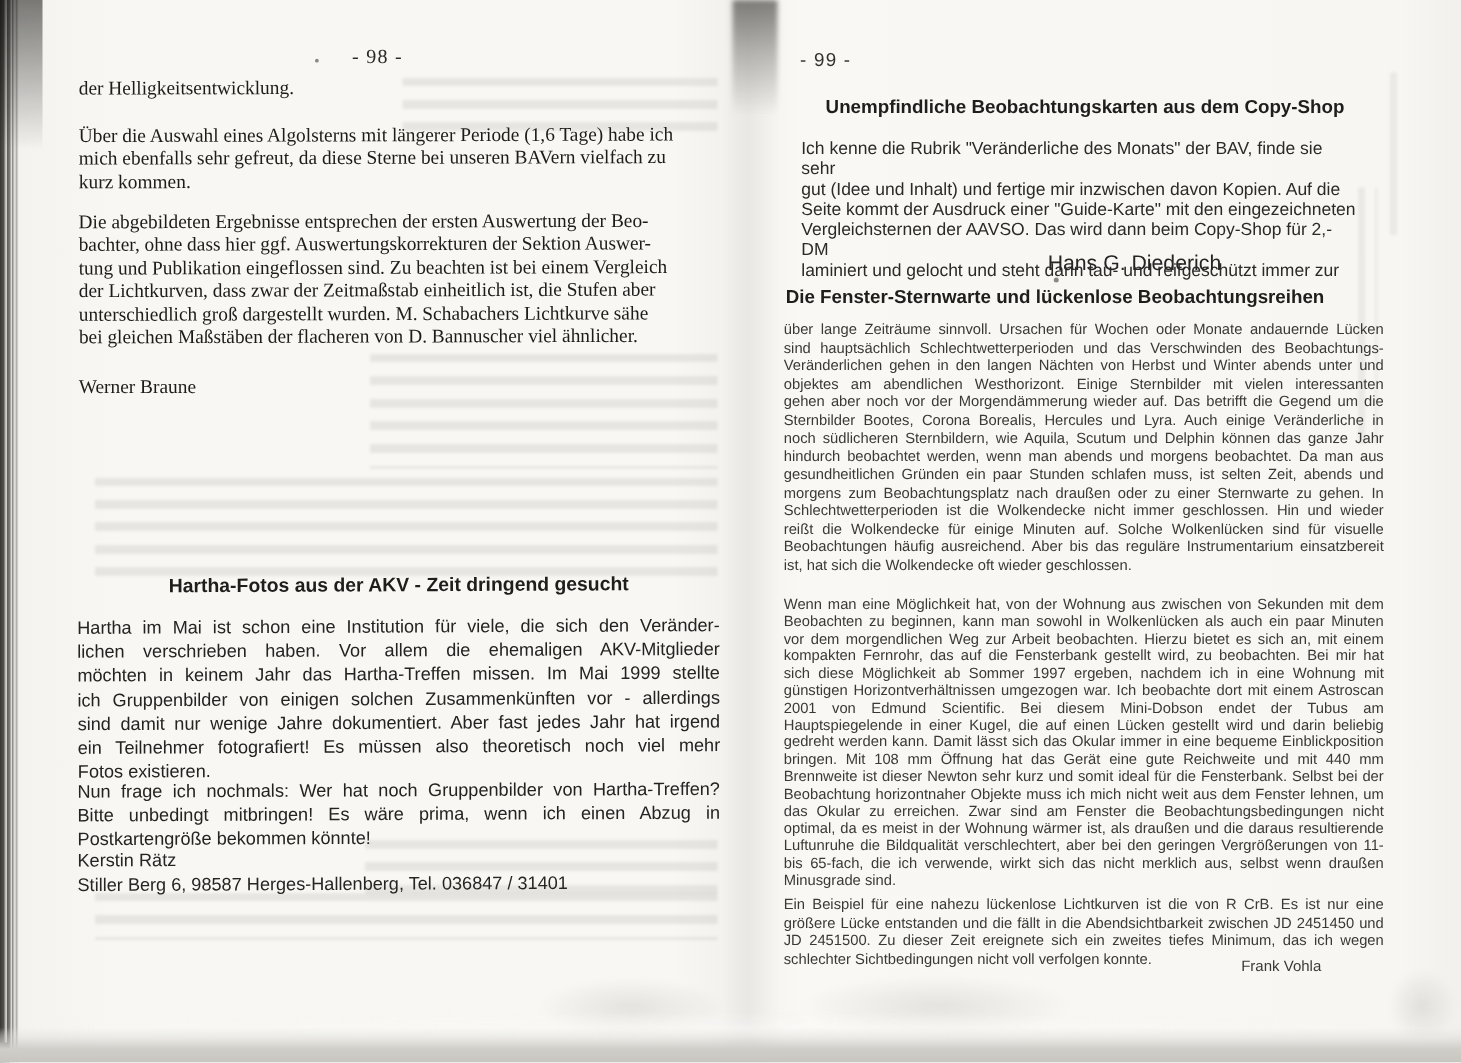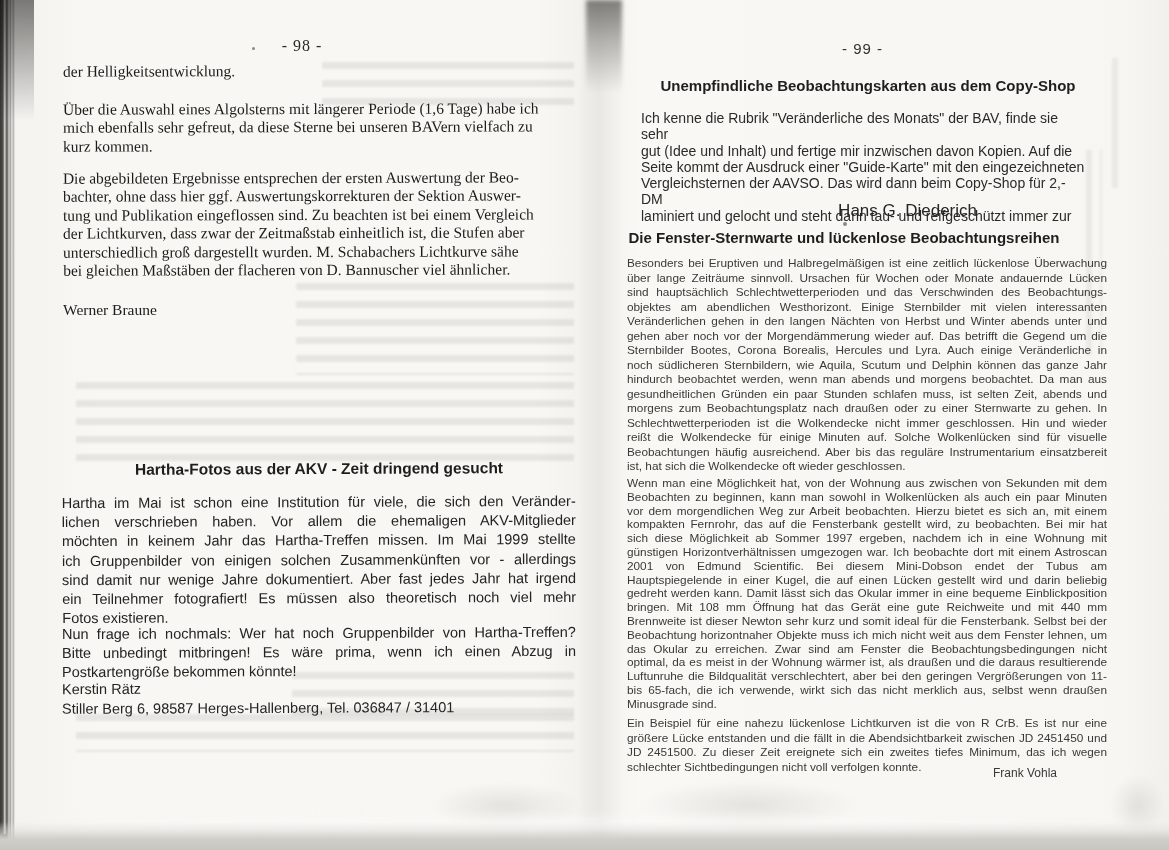--- a/index.html
+++ b/index.html
@@ -64,21 +64,21 @@
   }
   .smudge{
     position:absolute;border-radius:50%;
     background:radial-gradient(ellipse at center, rgba(130,128,122,.35), rgba(130,128,122,0) 70%);
     filter:blur(2px);opacity:.5;
   }
   
   .abs{position:absolute;}
   .sans{font-family:"Liberation Sans", sans-serif;color:#262524;}
   .pagenum-l{font:16px/18px "Liberation Serif", serif;color:#2a2927;letter-spacing:1px;text-align:center;}
-  .pagenum-r{font:15px/17px "Liberation Sans", sans-serif;color:#333230;letter-spacing:1px;text-align:center;}
+  .pagenum-r{font:15px/17px "Liberation Sans", sans-serif;color:#333230;letter-spacing:1px;}
   .lp-body .ln{font:15.5px/18.4px "Liberation Serif", serif;color:#1d1c1a;white-space:nowrap;}
   .lp-sig{font:15.5px/19px "Liberation Serif", serif;color:#1d1c1a;}
   .h-bold{font-weight:bold;text-align:center;color:#1f1e1c;}
   .lp2 .ln{font:14.5px/19.2px "Liberation Sans", sans-serif;color:#242322;}
   .rp1 .ln{font:14px/16.3px "Liberation Sans", sans-serif;color:#2b2a28;}
   .rp2 .ln{font:11.8px/14.5px "Liberation Sans", sans-serif;color:#3a3937;}
   .rp2b .ln{line-height:13.8px;}
   .rp2c .ln{line-height:14.5px;}
   .just .ln{text-align:justify;text-align-last:justify;}
   .just .ln.last{text-align-last:left;}
@@ -164,25 +164,24 @@
       <div class="ln">Seite kommt der Ausdruck einer "Guide-Karte" mit den eingezeichneten</div>
       <div class="ln">Vergleichsternen der AAVSO. Das wird dann beim Copy-Shop für 2,- DM</div>
       <div class="ln">laminiert und gelocht und steht dann tau- und reifgeschützt immer zur</div>
     </div>
 
   <div class="abs sans" style="left:641px;top:201px;width:448px;text-align:right;padding-right:112px;box-sizing:border-box;font-size:17px;">Hans G. Diederich</div>
 
   <div class="abs sans h-bold" style="left:604px;top:229px;width:480px;font-size:15px;">Die Fenster-Sternwarte und lückenlose Beobachtungsreihen</div>
 
   <div class="abs rp2 just" style="left:627px;top:256px;width:480px;">
-      <div class="ln">Besonders bei Eruptiven und Halbregelmäßigen ist eine zeitlich lückenlose Überwachung</div>
       <div class="ln">über lange Zeiträume sinnvoll. Ursachen für Wochen oder Monate andauernde Lücken</div>
       <div class="ln">sind hauptsächlich Schlechtwetterperioden und das Verschwinden des Beobachtungs-</div>
+      <div class="ln">Veränderlichen gehen in den langen Nächten von Herbst und Winter abends unter und</div>
       <div class="ln">objektes am abendlichen Westhorizont. Einige Sternbilder mit vielen interessanten</div>
-      <div class="ln">Veränderlichen gehen in den langen Nächten von Herbst und Winter abends unter und</div>
       <div class="ln">gehen aber noch vor der Morgendämmerung wieder auf. Das betrifft die Gegend um die</div>
       <div class="ln">Sternbilder Bootes, Corona Borealis, Hercules und Lyra. Auch einige Veränderliche in</div>
       <div class="ln">noch südlicheren Sternbildern, wie Aquila, Scutum und Delphin können das ganze Jahr</div>
       <div class="ln">hindurch beobachtet werden, wenn man abends und morgens beobachtet. Da man aus</div>
       <div class="ln">gesundheitlichen Gründen ein paar Stunden schlafen muss, ist selten Zeit, abends und</div>
       <div class="ln">morgens zum Beobachtungsplatz nach draußen oder zu einer Sternwarte zu gehen. In</div>
       <div class="ln">Schlechtwetterperioden ist die Wolkendecke nicht immer geschlossen. Hin und wieder</div>
       <div class="ln">reißt die Wolkendecke für einige Minuten auf. Solche Wolkenlücken sind für visuelle</div>
       <div class="ln">Beobachtungen häufig ausreichend. Aber bis das reguläre Instrumentarium einsatzbereit</div>
       <div class="ln last">ist, hat sich die Wolkendecke oft wieder geschlossen.</div>

